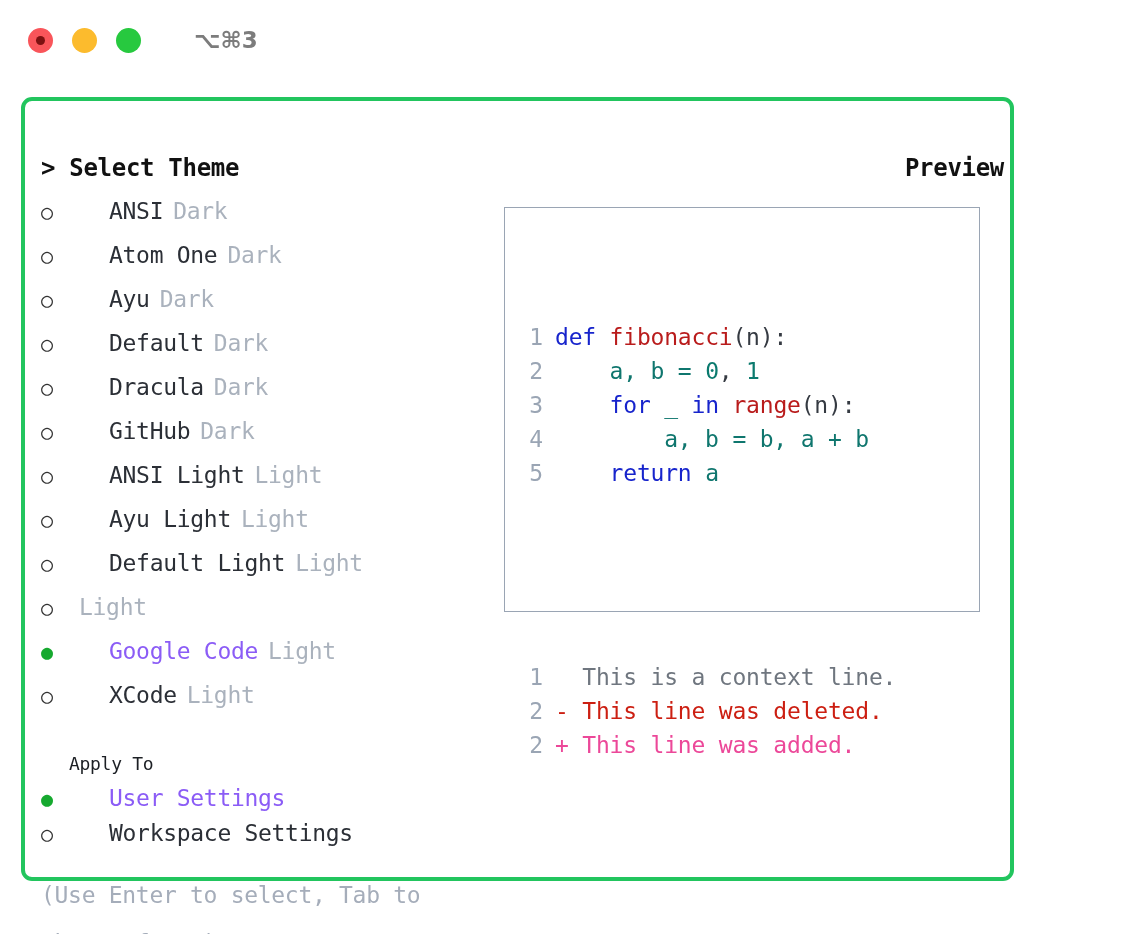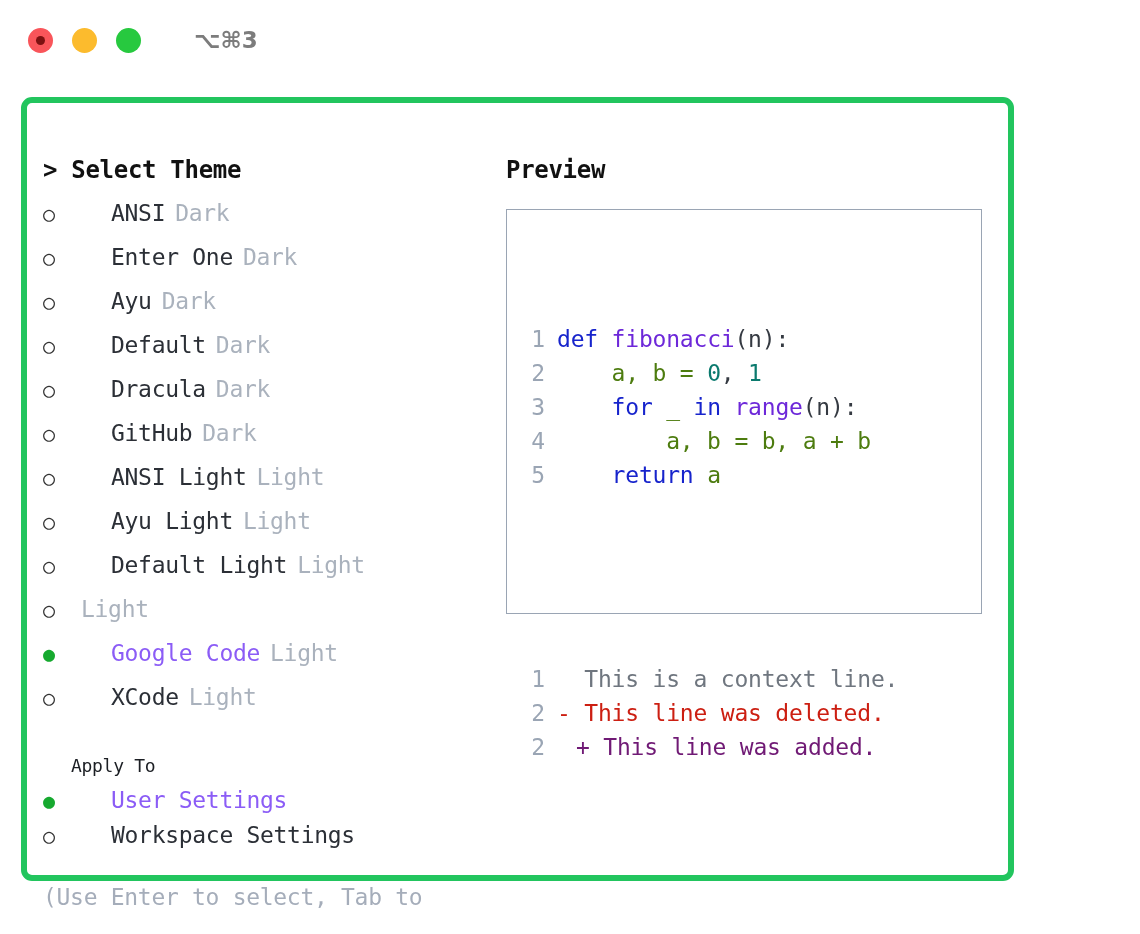--- a/index.html
+++ b/index.html
@@ -68,21 +68,21 @@
     font-family: "DejaVu Sans", "Liberation Sans", sans-serif;
   }
 
   
   .panel {
     position: absolute;
     left: 21px;
     top: 97px;
     width: 993px;
     height: 784px;
-    border: 6px solid #22c55e;
+    border: 4px solid #22c55e;
     border-radius: 11px;
     box-sizing: border-box;
     background: #ffffff;
   }
 
   .columns {
     position: absolute;
     left: 0; top: 0;
     width: 100%;
     height: 100%;
@@ -162,20 +162,21 @@
     left: 479px;
     top: 50px;
     width: 500px;
   }
   .preview-head {
     font-size: 24px;
     font-weight: bold;
     color: #111111;
     line-height: 34px;
     letter-spacing: -0.3px;
+    text-align: right;
   }
   .preview-box {
     margin-top: 22px;
     width: 476px;
     height: 405px;
     border: 1px solid #9aa5b4;
     box-sizing: border-box;
     background: #ffffff;
     position: relative;
   }
@@ -196,29 +197,29 @@
   .lineno {
     color: #9aa5b4;
     width: 26px;
     flex: 0 0 26px;
     text-align: right;
     margin-right: 12px;
   }
   .code-body { white-space: pre; }
 
   .tok-kw   { color: #1724cc; }
-  .tok-fn   { color: #6d28d9; text-align: right; }
+  .tok-fn   { color: #b91c1c; text-align: right; }
   .tok-num  { color: #0b7a6e; }
   .tok-punc { color: #353a42; }
-  .tok-id   { color: #4d7c0f; }
+  .tok-id   { color: #0f766e; }
 
   .diff-gap { height: 34px; }
   .diff-ctx { color: #6f767f; }
   .diff-del { color: #cc1f12; }
-  .diff-add { color: #701a75; margin-left: 19px; }
+  .diff-add { color: #ec4899; }
 </style>
 </head>
 <body>
 
 <div class="window">
 
   <div class="titlebar">
     <div class="dots">
       <span class="dot red"></span>
       <span class="dot yellow"></span>
@@ -229,21 +230,21 @@
 
   <div class="panel">
     <div class="columns">
 
       <div class="left-col">
 
         <div class="section-head"><span class="caret">&gt; </span><span>Select Theme</span></div>
 
         <div id="theme-list">
             <div class="opt-row"><span class="bullet">○</span><span class="opt-label">ANSI</span><span class="opt-tag">Dark</span></div>
-            <div class="opt-row"><span class="bullet">○</span><span class="opt-label">Enter One</span><span class="opt-tag">Dark</span></div>
+            <div class="opt-row"><span class="bullet">○</span><span class="opt-label">Atom One</span><span class="opt-tag">Dark</span></div>
             <div class="opt-row"><span class="bullet">○</span><span class="opt-label">Ayu</span><span class="opt-tag">Dark</span></div>
             <div class="opt-row"><span class="bullet">○</span><span class="opt-label">Default</span><span class="opt-tag">Dark</span></div>
             <div class="opt-row"><span class="bullet">○</span><span class="opt-label">Dracula</span><span class="opt-tag">Dark</span></div>
             <div class="opt-row"><span class="bullet">○</span><span class="opt-label">GitHub</span><span class="opt-tag">Dark</span></div>
             <div class="opt-row"><span class="bullet">○</span><span class="opt-label">ANSI Light</span><span class="opt-tag">Light</span></div>
             <div class="opt-row"><span class="bullet">○</span><span class="opt-label">Ayu Light</span><span class="opt-tag">Light</span></div>
             <div class="opt-row"><span class="bullet">○</span><span class="opt-label">Default Light</span><span class="opt-tag">Light</span></div>
             <div class="opt-row"><span class="bullet">○</span><span class="opt-tag">Light</span></div>
             <div class="opt-row"><span class="bullet on">●</span><span class="opt-label selected">Google Code</span><span class="opt-tag">Light</span></div>
             <div class="opt-row"><span class="bullet">○</span><span class="opt-label">XCode</span><span class="opt-tag">Light</span></div>

